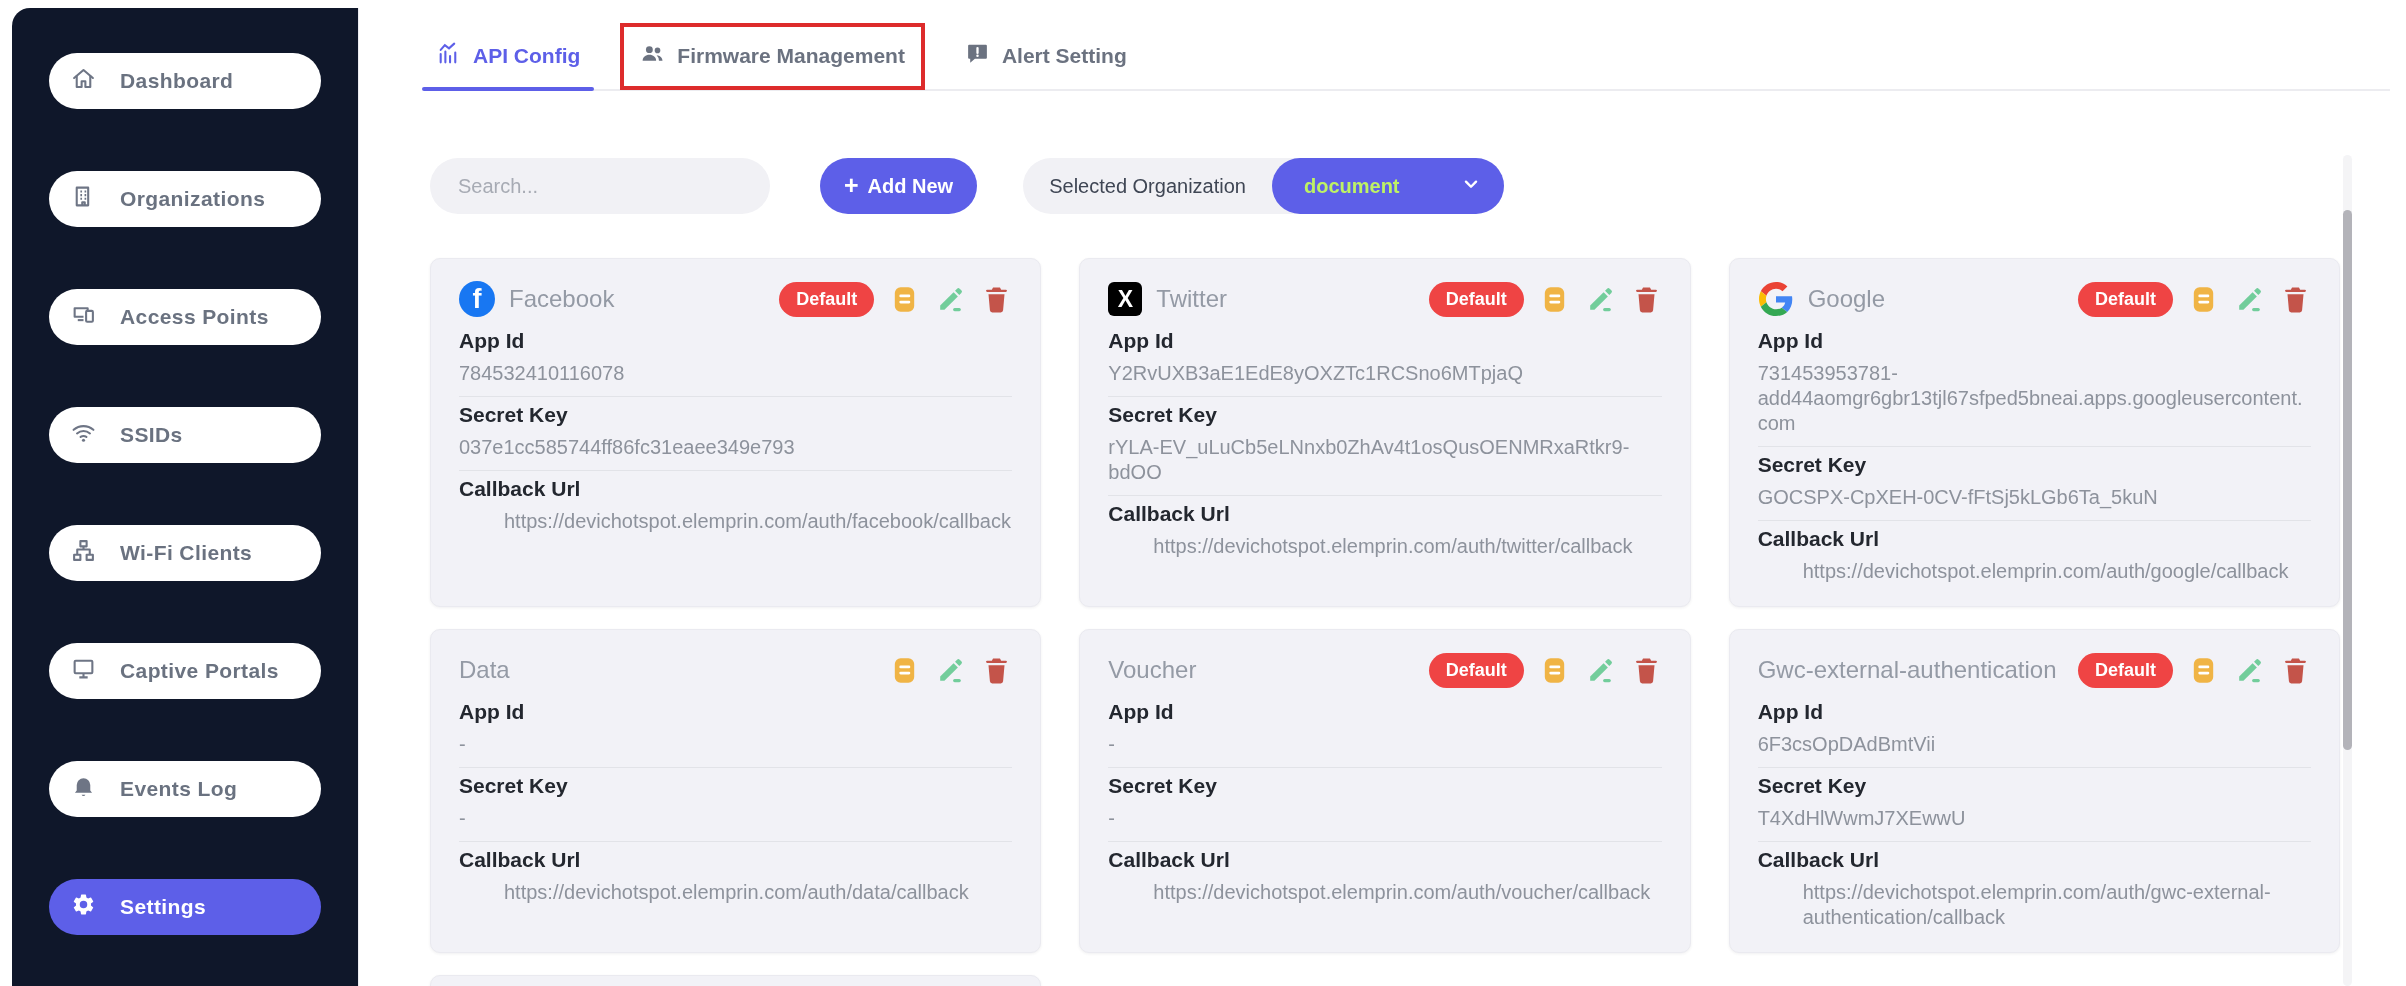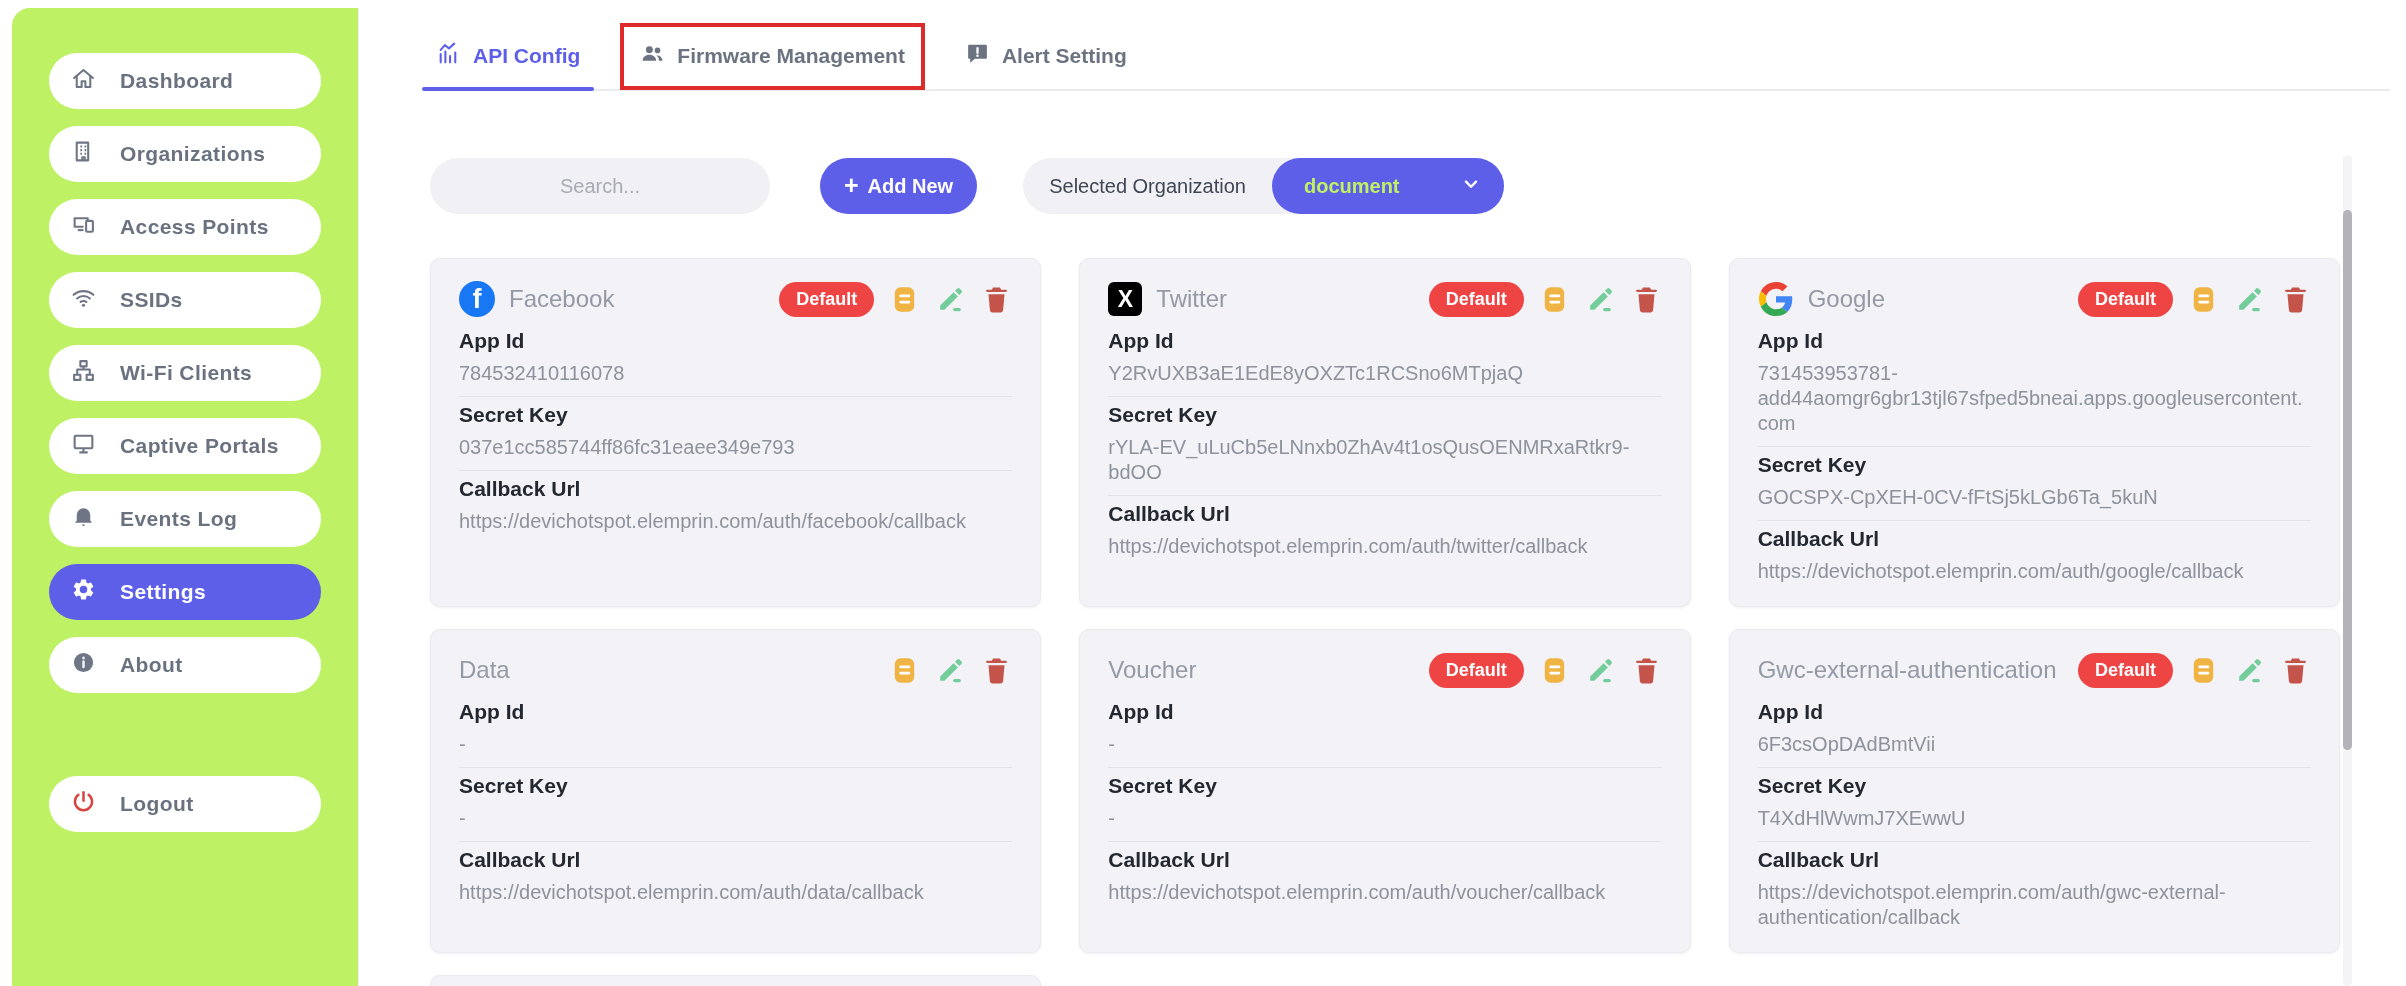--- a/index.html
+++ b/index.html
@@ -8,23 +8,24 @@
     font-family:"Liberation Sans", sans-serif;
     background:#ffffff;
     overflow:hidden;
     position:relative;
     color:#23272f;
   }
   
   .sidebar { position:absolute; left:0; top:0; width:359px; height:986px; background:#ffffff; }
   .sidebar-panel {
     position:absolute; left:12px; top:8px; right:0; bottom:0;
-    background:#bef264; border-radius:18px 0 0 0;
+    background:#0f172a; border-radius:18px 0 0 0;
     padding-top:45px; display:flex; flex-direction:column; align-items:center;
     border-right:1px solid #ececf2;
+    gap:45px;
   }
   .pill {
     width:272px; height:56px; border-radius:28px; background:#ffffff;
     display:flex; align-items:center; padding-left:22px; gap:24px;
     color:#6a7280; font-weight:700; font-size:21px; letter-spacing:.4px;
     margin-bottom:17px; flex-shrink:0; cursor:pointer;
   }
   .pill svg { width:25px; height:25px; flex-shrink:0; }
   .pill.active { background:#5d5fe8; color:#ffffff; }
   .pill.logout { margin-top:66px; }
@@ -33,21 +34,21 @@
   .tabs-row { width:1960px; border-bottom:2px solid #ececf0; display:flex; gap:48px; }
   .tab { display:flex; align-items:center; gap:12px; font-size:21px; font-weight:700; color:#6b7280; padding:10px 6px 18px; position:relative; cursor:pointer; }
   .tab svg { width:25px; height:25px; }
   .tab.active { color:#5d5fe8; }
   .tab.active::after { content:""; position:absolute; left:-8px; right:-8px; bottom:-2px; height:4px; background:#5d5fe8; border-radius:2px; }
   .annotation-box { position:absolute; left:-14px; right:-14px; top:-8px; bottom:-1px; border:4px solid #dd2b2b; pointer-events:none; }
   
   .toolbar { display:flex; align-items:center; margin-top:67px; }
   .search {
     width:340px; height:56px; border-radius:28px; background:#f1f1f5; border:none;
-    padding:0 28px; font-size:20px; color:#4d7c0f; outline:none; font-family:inherit;text-align:center;
+    padding:0 28px; font-size:20px; color:#4d7c0f; outline:none; font-family:inherit;
   }
   .search::placeholder { color:#a7abb4; }
   .add-new {
     margin-left:50px; height:56px; min-width:140px; border-radius:28px; background:#5d5fe8;
     color:#fff; font-weight:700; font-size:20px; border:none; display:flex; align-items:center;
     justify-content:center; gap:9px; padding:0 24px; cursor:pointer; font-family:inherit;
   }
   .add-new .plus { font-size:25px; font-weight:800; line-height:1; margin-top:-2px; }
   .org-pill { margin-left:46px; height:56px; border-radius:28px; background:#f1f1f5; display:flex; align-items:center; padding-left:26px; }
   .org-label { font-size:20px; color:#3f4654; margin-right:26px; }
@@ -71,21 +72,21 @@
   .logo.google svg { width:34px; height:34px; }
   .card-title { font-size:24px; color:#949aa5; }
   .card-actions { margin-left:auto; display:flex; align-items:center; gap:15px; }
   .badge { background:#ef4444; color:#fff; font-size:18px; font-weight:700; padding:7px 17px; border-radius:18px; }
   .icon-btn { background:none; border:none; padding:0; cursor:pointer; display:flex; }
   .icon-btn svg { width:31px; height:31px; }
   .field-label { font-size:21px; line-height:24px; font-weight:700; color:#23272f; margin-top:6px; }
   .field-label:first-of-type { margin-top:0; }
   .field-value { font-size:20px; line-height:25px; color:#8d929c; margin-top:8px; margin-bottom:10px; overflow-wrap:anywhere; }
   .divider { border:none; border-top:1px solid #e2e3e8; }
-  .field-value.last { margin-bottom:0; }
+  .field-value.last { margin-bottom:0;margin-left:45px; }
   .card.partial { min-height:90px; }
   
   .scroll-track { position:absolute; left:2343px; top:155px; width:9px; height:831px; background:#f4f4f6; border-radius:5px; }
   .scroll-thumb { position:absolute; left:2343px; top:210px; width:9px; height:540px; background:#b3b3b9; border-radius:5px; cursor:grab; }
 </style>
 </head>
 <body>
 
 <nav class="sidebar">
   <div class="sidebar-panel">

